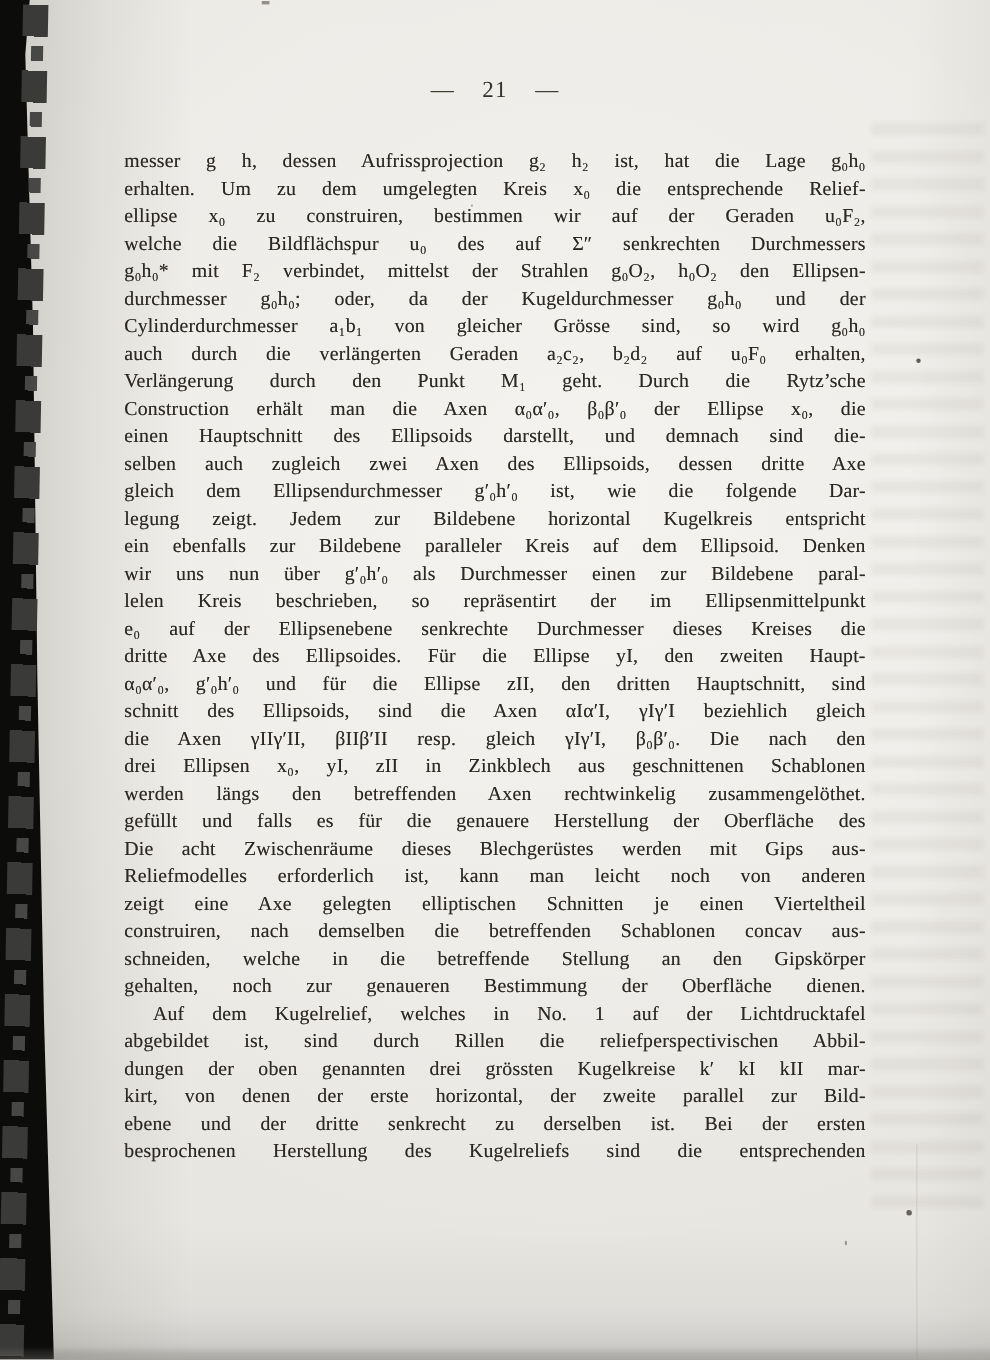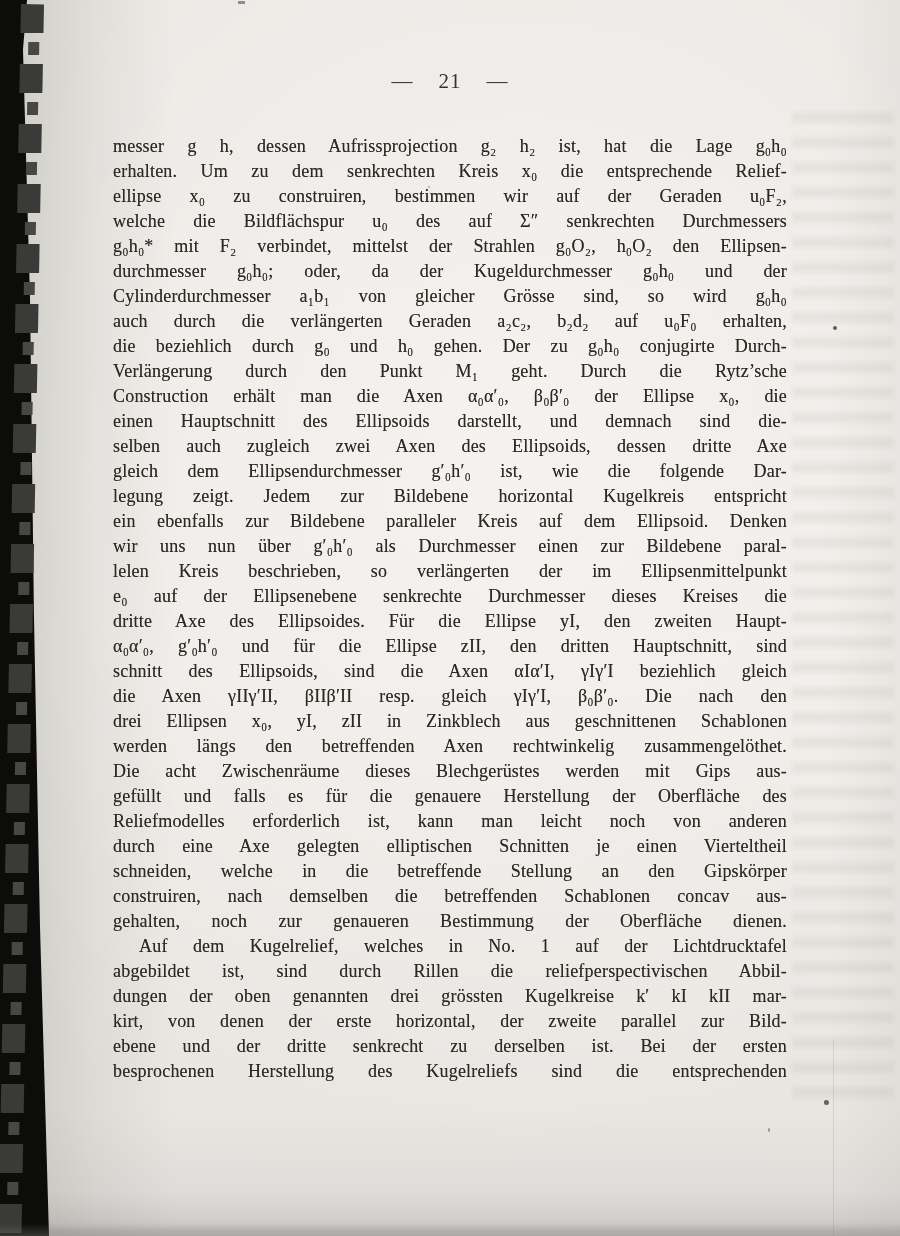--- a/index.html
+++ b/index.html
@@ -89,50 +89,49 @@
 
   <div class="page-header">
     <span>—</span>
     <span>21</span>
     <span>—</span>
   </div>
 
   <div class="body-text">
       <div class="para">
         <div class="line">messer g h, dessen Aufrissprojection g₂ h₂ ist, hat die Lage g₀h₀</div>
-        <div class="line">erhalten.  Um zu dem senkrechten Kreis x₀ die entsprechende Relief-</div>
+        <div class="line">erhalten.  Um zu dem umgelegten Kreis x₀ die entsprechende Relief-</div>
         <div class="line">ellipse x₀ zu construiren, bestimmen wir auf der Geraden u₀F₂,</div>
         <div class="line">welche die Bildflächspur u₀ des auf Σ″ senkrechten Durchmessers</div>
         <div class="line">g₀h₀* mit F₂ verbindet, mittelst der Strahlen g₀O₂, h₀O₂ den Ellipsen-</div>
         <div class="line">durchmesser g₀h₀; oder, da der Kugeldurchmesser g₀h₀ und der</div>
         <div class="line">Cylinderdurchmesser a₁b₁ von gleicher Grösse sind, so wird g₀h₀</div>
         <div class="line">auch durch die verlängerten Geraden a₂c₂, b₂d₂ auf u₀F₀ erhalten,</div>
-        <div class="line">die beziehlich durch g₀ und h₀ gehen.  Der zu g₀h₀ conjugirte Durch-</div>
         <div class="line">Verlängerung durch den Punkt M₁ geht.  Durch die Rytz’sche</div>
         <div class="line">Construction erhält man die Axen α₀α′₀, β₀β′₀ der Ellipse x₀, die</div>
         <div class="line">einen Hauptschnitt des Ellipsoids darstellt, und demnach sind die-</div>
         <div class="line">selben auch zugleich zwei Axen des Ellipsoids, dessen dritte Axe</div>
         <div class="line">gleich dem Ellipsendurchmesser g′₀h′₀ ist, wie die folgende Dar-</div>
         <div class="line">legung zeigt.  Jedem zur Bildebene horizontal Kugelkreis entspricht</div>
         <div class="line">ein ebenfalls zur Bildebene paralleler Kreis auf dem Ellipsoid. Denken</div>
         <div class="line">wir uns nun über g′₀h′₀ als Durchmesser einen zur Bildebene paral-</div>
-        <div class="line">lelen Kreis beschrieben, so verlängerten der im Ellipsenmittelpunkt</div>
+        <div class="line">lelen Kreis beschrieben, so repräsentirt der im Ellipsenmittelpunkt</div>
         <div class="line">e₀ auf der Ellipsenebene senkrechte Durchmesser dieses Kreises die</div>
         <div class="line">dritte Axe des Ellipsoides.  Für die Ellipse yI, den zweiten Haupt-</div>
         <div class="line">α₀α′₀, g′₀h′₀ und für die Ellipse zII, den dritten Hauptschnitt, sind</div>
         <div class="line">schnitt des Ellipsoids, sind die Axen αIα′I, γIγ′I beziehlich gleich</div>
         <div class="line">die Axen γIIγ′II, βIIβ′II resp. gleich γIγ′I, β₀β′₀.  Die nach den</div>
         <div class="line">drei Ellipsen x₀, yI, zII in Zinkblech aus geschnittenen Schablonen</div>
         <div class="line">werden längs den betreffenden Axen rechtwinkelig zusammengelöthet.</div>
+        <div class="line">gefüllt und falls es für die genauere Herstellung der Oberfläche des</div>
         <div class="line">Die acht Zwischenräume dieses Blechgerüstes werden mit Gips aus-</div>
-        <div class="line">gefüllt und falls es für die genauere Herstellung der Oberfläche des</div>
         <div class="line">Reliefmodelles erforderlich ist, kann man leicht noch von anderen</div>
-        <div class="line">durch eine Axe gelegten elliptischen Schnitten je einen Vierteltheil</div>
+        <div class="line">zeigt eine Axe gelegten elliptischen Schnitten je einen Vierteltheil</div>
+        <div class="line">construiren, nach demselben die betreffenden Schablonen concav aus-</div>
         <div class="line">schneiden, welche in die betreffende Stellung an den Gipskörper</div>
-        <div class="line">construiren, nach demselben die betreffenden Schablonen concav aus-</div>
         <div class="line">gehalten, noch zur genaueren Bestimmung der Oberfläche dienen.</div>
       </div>
       <div class="para para-indent">
         <div class="line">Auf dem Kugelrelief, welches in No. 1 auf der Lichtdrucktafel</div>
         <div class="line">abgebildet ist, sind durch Rillen die reliefperspectivischen Abbil-</div>
         <div class="line">dungen der oben genannten drei grössten Kugelkreise k′ kI kII mar-</div>
         <div class="line">kirt, von denen der erste horizontal, der zweite parallel zur Bild-</div>
         <div class="line">ebene und der dritte senkrecht zu derselben ist.  Bei der ersten</div>
         <div class="line">besprochenen Herstellung des Kugelreliefs sind die entsprechenden</div>
       </div>

